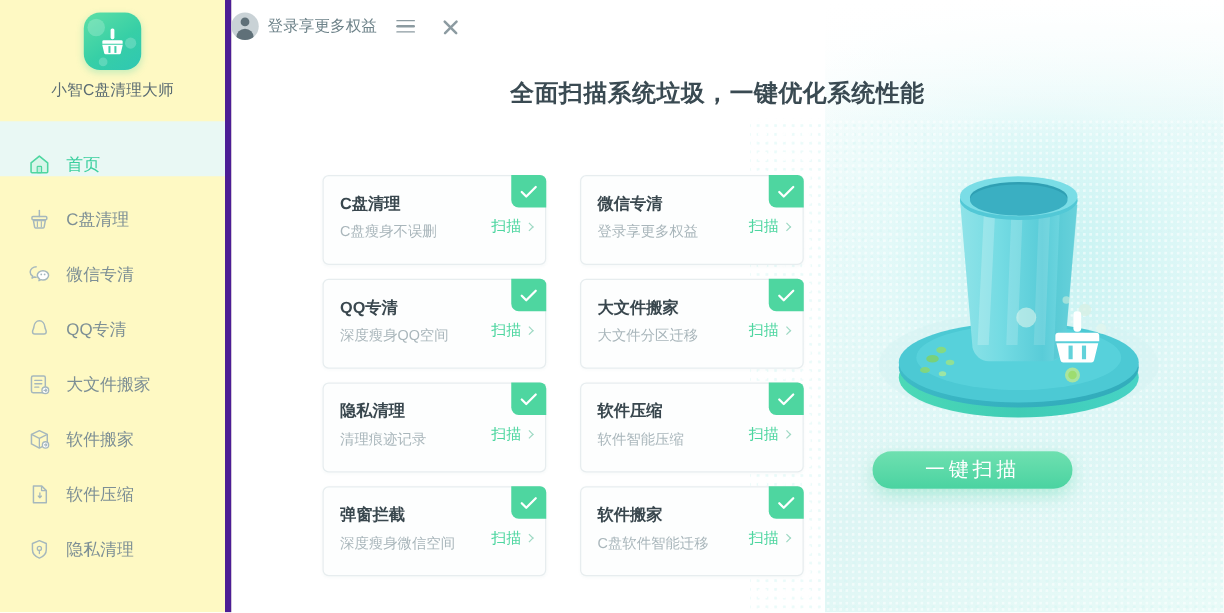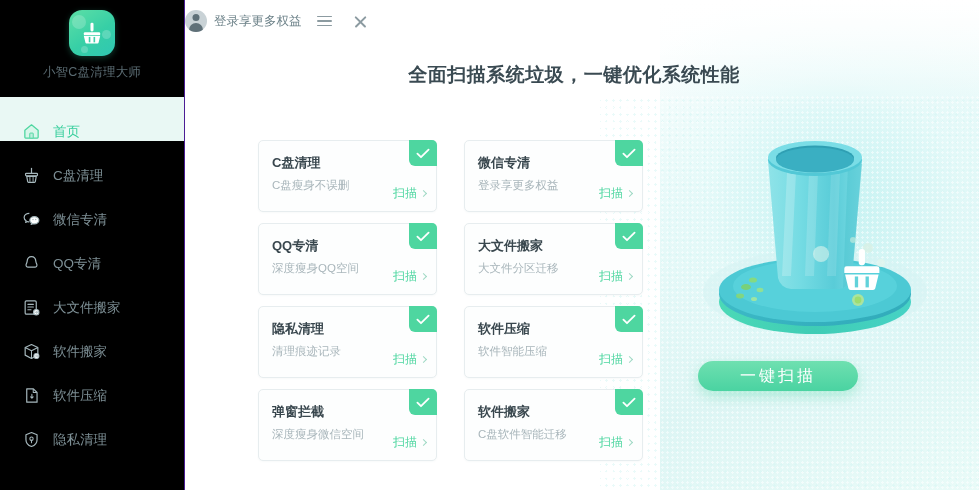--- a/index.html
+++ b/index.html
@@ -72,21 +72,21 @@
   .close-x i {
     position: absolute; left: 0; top: 7px; width: 15px; height: 1.6px;
     background: #8c9ba1; border-radius: 1px;
   }
   .close-x i:first-child { transform: rotate(45deg); }
   .close-x i:last-child { transform: rotate(-45deg); }
 
   
   .sidebar {
     position: absolute; left: 0; top: 0; width: 185px; height: 490px;
-    background: #000000; border-right: 1px solid #4c1d95; z-index: 20;
+    background: #fef9c3; border-right: 5px solid #4c1d95; z-index: 20;
   }
   .brand { padding-top: 10px; text-align: center; }
   .logo {
     width: 46px; height: 46px; margin: 0 auto;
     border-radius: 13px;
     background: linear-gradient(145deg, #5ddfa6 0%, #37cfa6 55%, #2fc7b3 100%);
     position: relative; overflow: hidden;
     box-shadow: 0 2px 6px rgba(55,207,166,.28);
   }
   .logo .blob {
@@ -139,21 +139,21 @@
   }
   .card-title {
     position: absolute; left: 13px; top: 13px;
     font-size: 13px; font-weight: bold; color: #39474e;
   }
   .card-sub {
     position: absolute; left: 13px; top: 37px;
     font-size: 11.5px; color: #a9b6bb;
   }
   .card-action {
-    position: absolute; right: 10px; bottom: 9px;
+    position: absolute; right: 10px; bottom: 21px;
     display: flex; align-items: center; gap: 4px;
     font-size: 12px; color: #4ed6a0; margin-left: 12px;
   }
   .chev {
     width: 5px; height: 5px; border-right: 1.4px solid #9fd9c4;
     border-top: 1.4px solid #9fd9c4; transform: rotate(45deg);
     display: inline-block; margin-bottom: 1px;
   }
 
   

